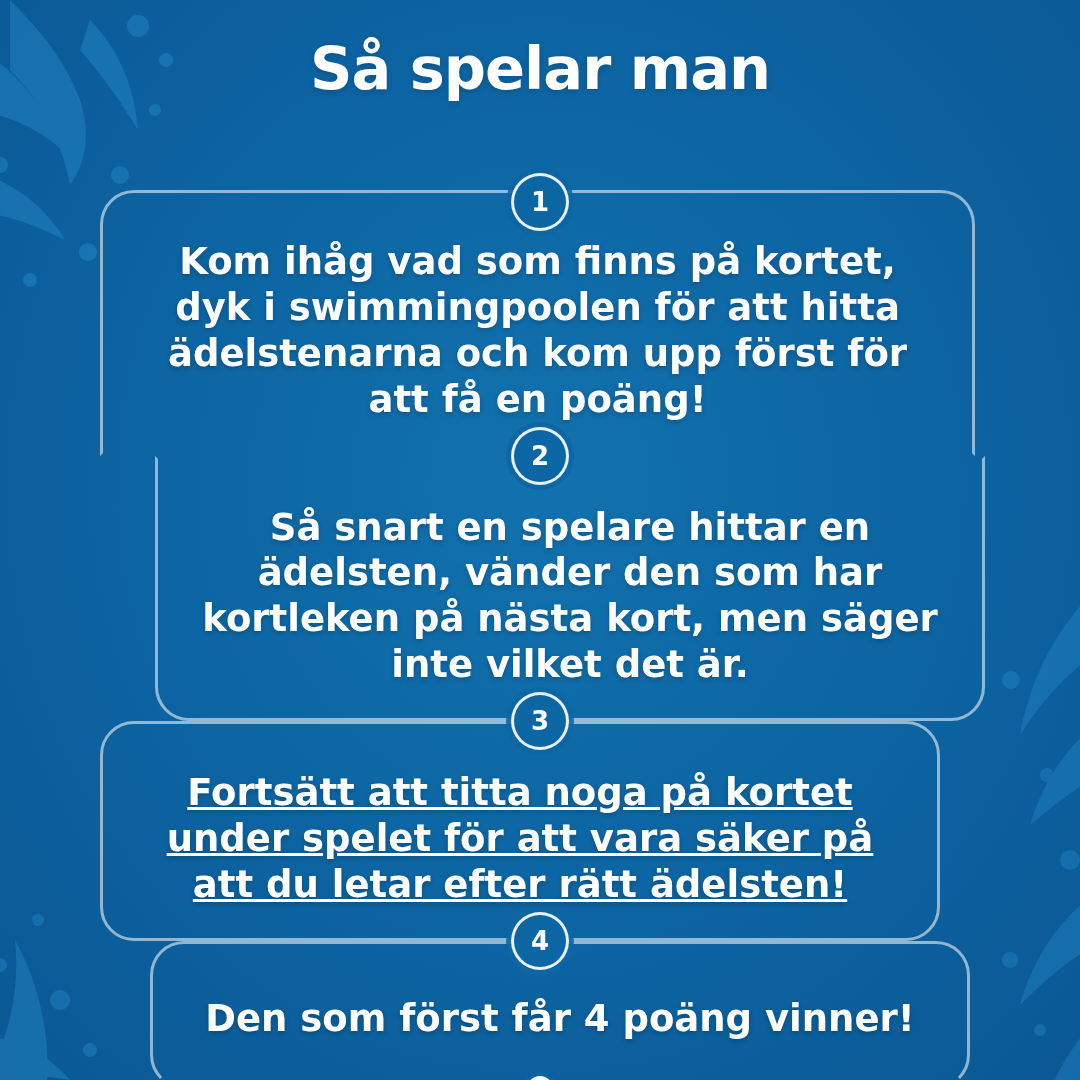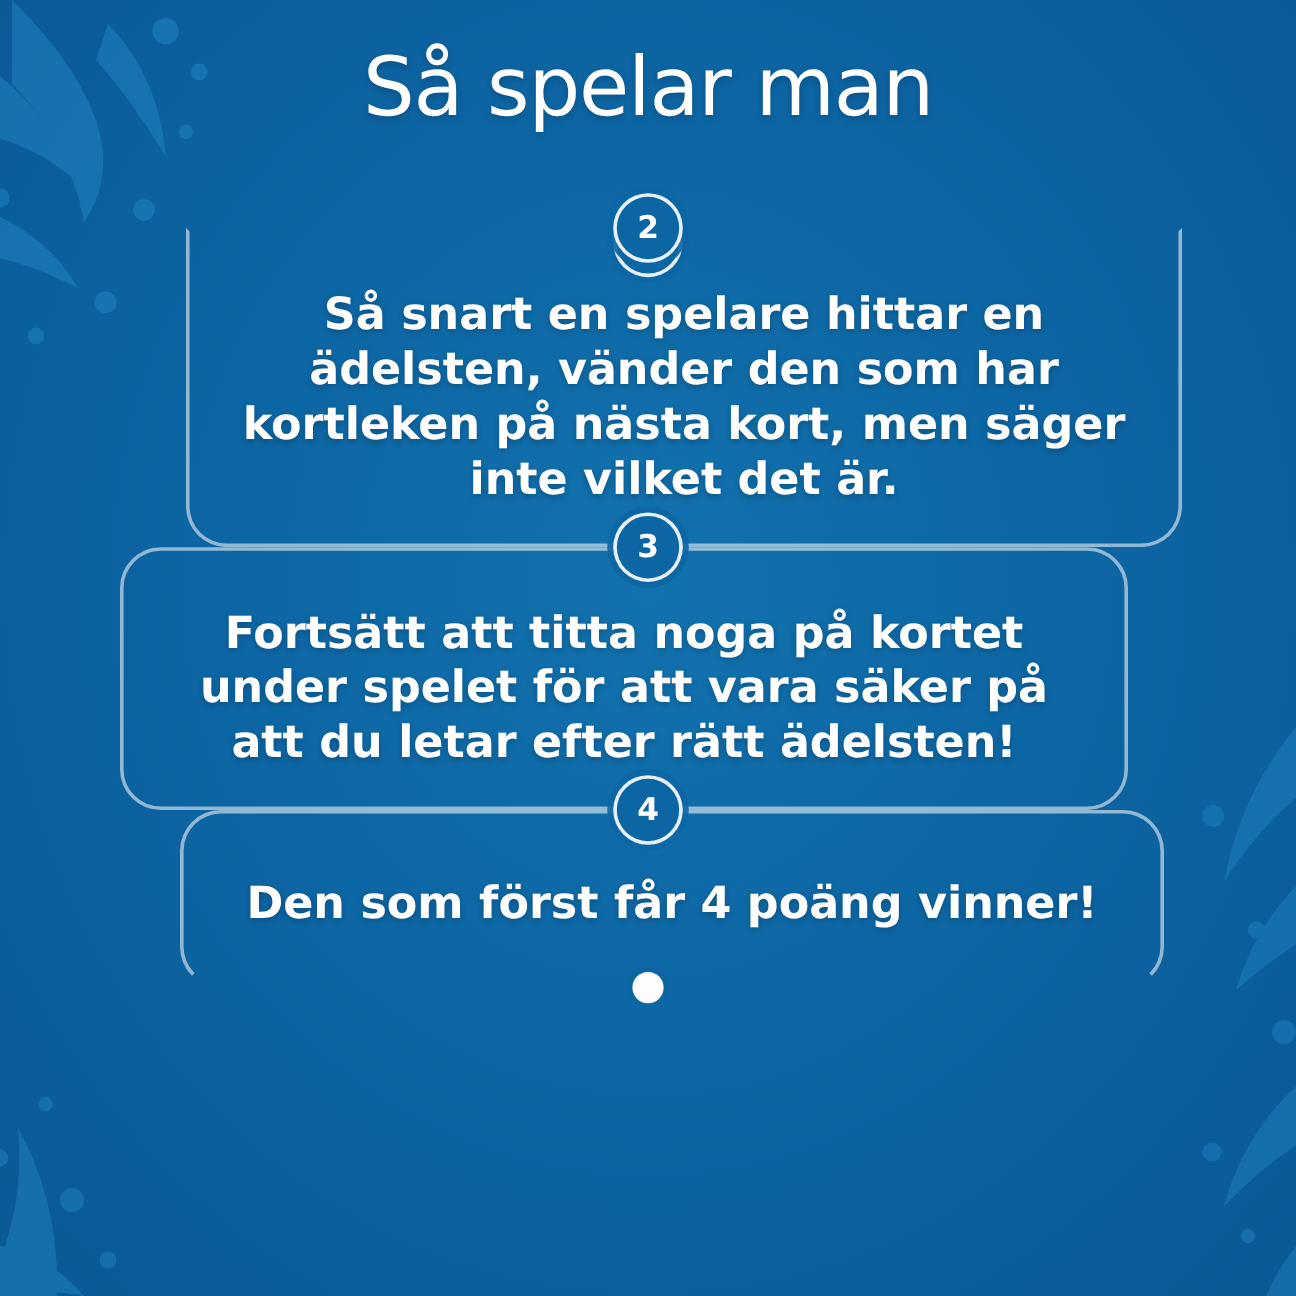--- a/index.html
+++ b/index.html
@@ -27,22 +27,22 @@
   }
   .splash svg { display: block; }
 
   #title {
     position: absolute;
     top: 34px;
     left: 0;
     width: 1080px;
     text-align: center;
     color: #ffffff;
-    font-size: 68px;
-    font-weight: normal;
+    font-size: 59px;
+    font-weight: bold;
     letter-spacing: -1px;
     text-shadow: 0 2px 6px rgba(0,0,0,0.18);
   }
 
   .steps {
     position: absolute;
     top: 190px;
     left: 0;
     width: 1080px;
   }
@@ -156,32 +156,35 @@
       </g>
     </svg>
   </div>
 
   <div id="title">Så spelar man</div>
 
   <div class="steps">
 
     <div class="step step-1">
       <div class="badge badge-1">1</div>
+      <div class="step-box" style="padding-top:46px;">
+        <span>Kom ihåg vad som finns på kortet, dyk i swimmingpoolen för att hitta ädelstenarna och kom upp först för att få en poäng!</span>
+      </div>
     </div>
 
     <div class="step step-2">
       <div class="badge badge-2">2</div>
       <div class="step-box" style="padding-top:46px;">
         <span>Så snart en spelare hittar en ädelsten, vänder den som har kortleken på nästa kort, men säger inte vilket det är.</span>
       </div>
     </div>
 
     <div class="step step-3">
       <div class="badge badge-3">3</div>
-      <div class="step-box" style="padding-top:46px;">
+      <div class="step-box" style="padding-top:46px;text-decoration:underline;">
         <span>Fortsätt att titta noga på kortet under spelet för att vara säker på att du letar efter rätt ädelsten!</span>
       </div>
     </div>
 
     <div class="step step-4">
       <div class="badge badge-4">4</div>
       <div class="step-box" style="padding-top:52px;padding-bottom:44px;">
         <span>Den som först får 4 poäng vinner!</span>
       </div>
       <div class="end-dot"></div>

